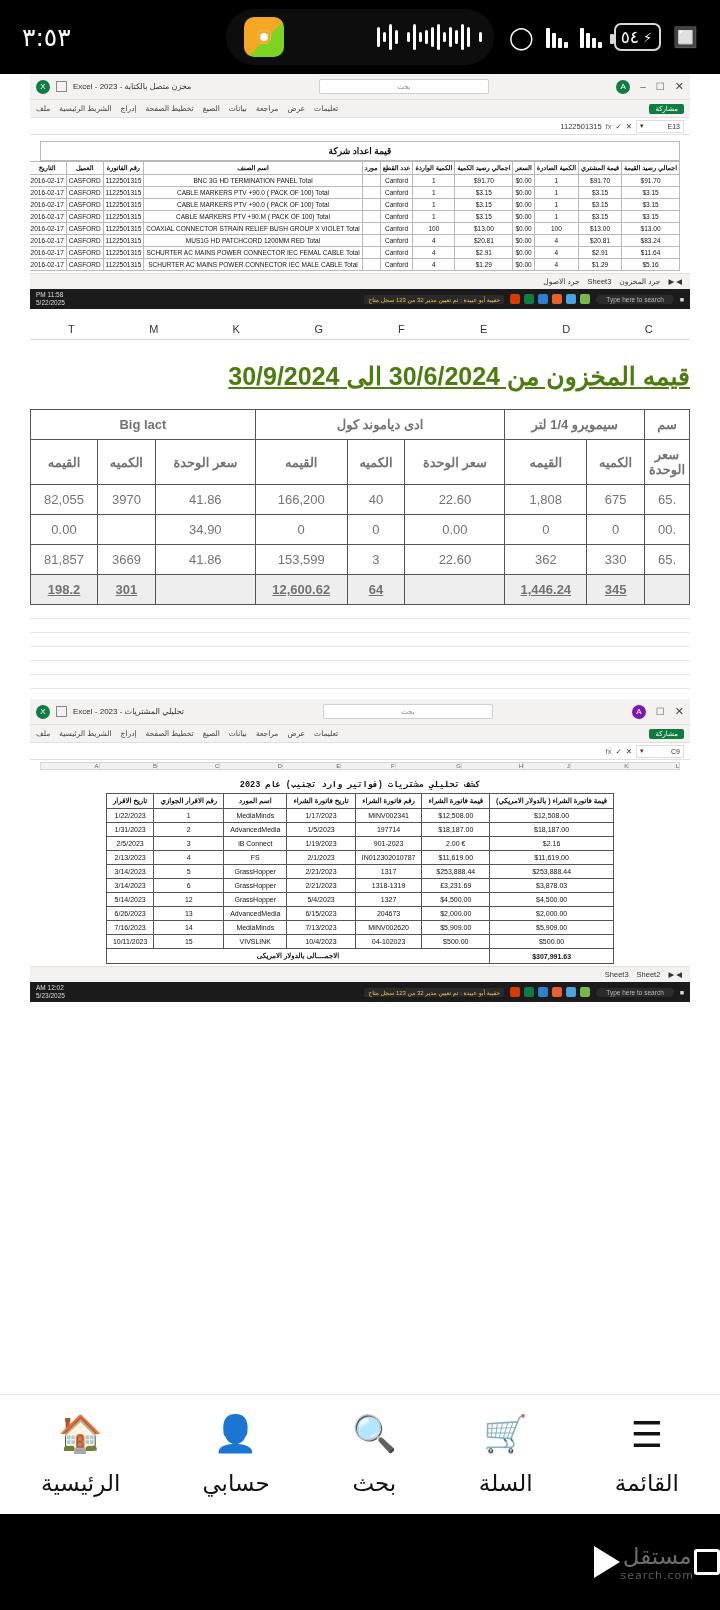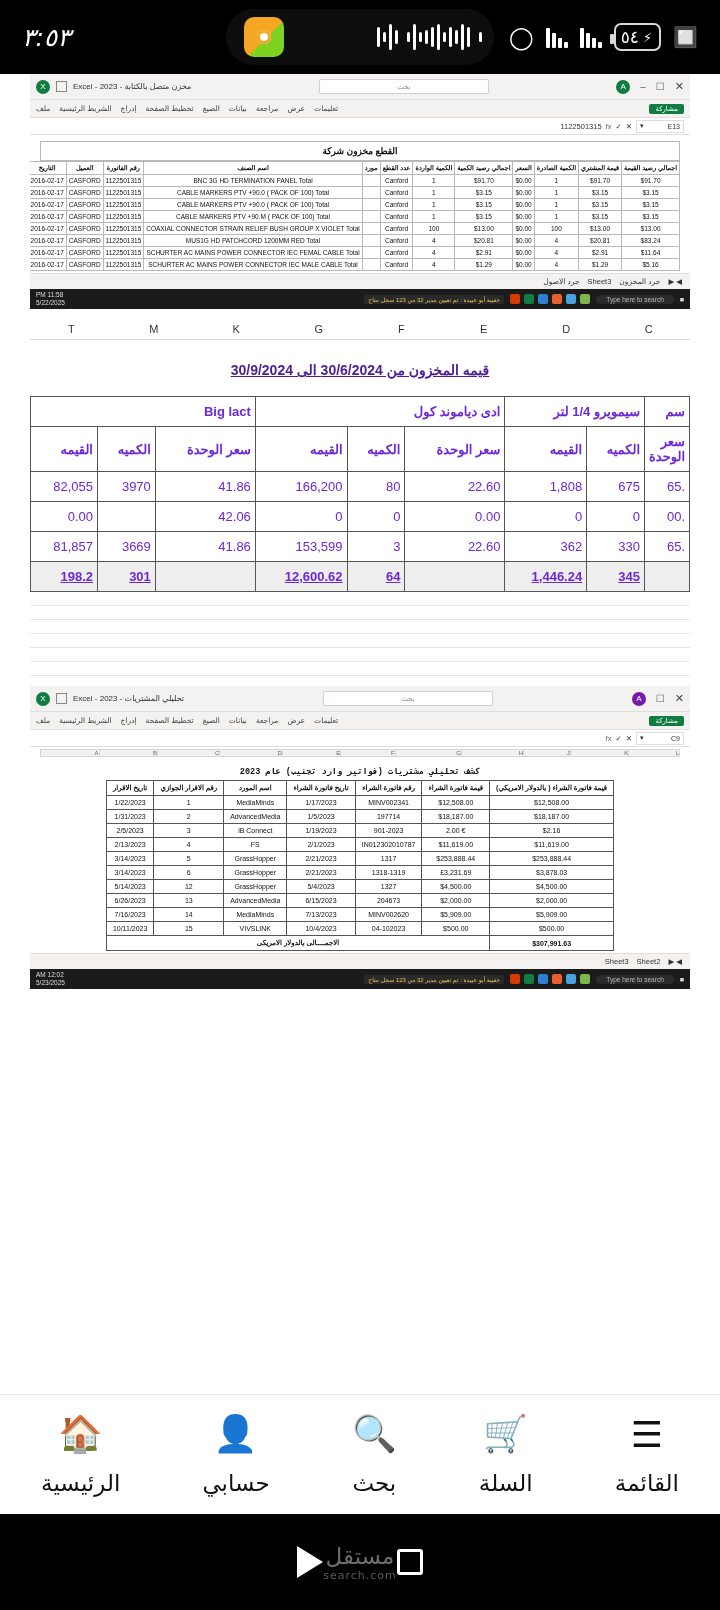--- a/index.html
+++ b/index.html
@@ -11,21 +11,21 @@
   }
   .phone { position: relative; width: 720px; height: 1610px; background:#fff; }
 
   
   .statusbar {
     position: relative; height: 74px; background: #000; color: #fff;
     display: flex; align-items: center; justify-content: space-between;
     padding: 0 22px;
   }
   .sb-left { display: flex; align-items: center; gap: 12px; }
-  .sb-right { font-size: 25px; letter-spacing: 1px; font-style: italic; }
+  .sb-right { font-size: 25px; letter-spacing: 1px; }
   .battery {
     display: inline-flex; align-items: center; gap: 4px;
     border: 2px solid #d8d8d8; border-radius: 7px; padding: 2px 7px 2px 5px;
     font-size: 17px; position: relative;
   }
   .battery::after {
     content: ""; position: absolute; left: -6px; top: 9px;
     width: 4px; height: 10px; background: #d8d8d8; border-radius: 1px;
   }
   .bat-bolt { font-size: 13px; }
@@ -128,24 +128,24 @@
   .sheet-wrap{ background:#fff; padding:6px 10px 2px; }
   .sheet-title{ text-align:center;font-size:9px;font-weight:bold;color:#111;
     border:1px solid #b9b9b9; padding:4px 0; margin-bottom:0; }
   .colhead{ background:#fff; }
   .colhead td{ background:#f1f1f1; color:#666; font-size:6px; border:1px solid #d6d6d6;}
 
   
   .shot2 { padding: 0; }
   .s2-colbar{ display:flex; border-bottom:1px solid #d6d6d6; background:#fff; }
   .s2-colbar div{ flex:1; text-align:center; font-size:11px; color:#333; padding:4px 0; }
-  .s2-title{ text-align:center; font-size:14px; font-weight:bold; color:#4c1d95;
+  .s2-title{ text-align:right; font-size:25px; font-weight:bold; color:#4d7c0f;
     text-decoration: underline; padding: 22px 0 18px; direction:rtl; }
   table.s2 { border-collapse: collapse; width:100%; }
-  table.s2 td, table.s2 th { border:1px solid #555; font-size:13px; padding:7px 4px; text-align:right; color:#6d28d9;}
+  table.s2 td, table.s2 th { border:1px solid #555; font-size:13px; padding:7px 4px; text-align:center; color:#737373;}
   table.s2 .hdr { font-weight:bold; }
   table.s2 .totrow td { font-weight:bold; text-decoration:underline; background:#eeeeee;}
   .s2-blank{ height:14px; border-bottom:1px solid #e6e6e6; }
 
   
   .s3-title{ text-align:center;font-size:8.5px;font-weight:bold;color:#111;padding:3px 0; direction:rtl;font-family:Liberation Mono, monospace;}
   table.s3{ border-collapse:collapse; margin: 0 auto; }
   table.s3 td,table.s3 th{ border:1px solid #555; font-size:7px; padding:3px 6px; text-align:center;color:#111;}
   table.s3 th{ font-weight:bold; }
   .s3-total td{ font-weight:bold; }
@@ -156,21 +156,21 @@
     background:#fff; border-top:1px solid #e8e8e8;
     display:flex; align-items:center; justify-content:space-around;
   }
   .nav-item{ display:flex; flex-direction:column; align-items:center; gap:8px; color:#111; }
   .nav-ic{ height:42px; display:flex; align-items:center; justify-content:center; font-size:36px; }
   .nav-label{ font-size:23px;margin-top:7px; }
 
   
   .navbar{
     position:absolute; left:0; right:0; bottom:0; height:96px; background:#000;
-    display:flex; align-items:center; justify-content:center; color:#fff;
+    display:flex; align-items:center; justify-content:flex-start; color:#fff;
   }
   .navbar .sq{ width:26px;height:26px;border:3px solid #fff; border-radius:3px; }
   .navbar .tri{
     width:0;height:0;border-top:16px solid transparent;border-bottom:16px solid transparent;
     border-left:26px solid #fff;
   }
   .wm{ display:flex;flex-direction:column;align-items:center;justify-content:center;
     color:#5a5a5a; font-size:11px; letter-spacing:1px;}
   .wm .wm-main{ font-size:23px; color:#6d6d6d; font-family:"DejaVu Sans",sans-serif;}
   .strip-divider{ height:10px; }
@@ -266,21 +266,21 @@
           <span>E13</span>
           <span>▾</span>
         </span>
         <span>✕</span>
         <span>✓</span>
         <span class="xl-fx">fx</span>
         <span>1122501315</span>
       </div>
 
       <div class="sheet-wrap">
-        <div class="sheet-title">القطع مخزون شركة</div>
+        <div class="sheet-title">قيمة اعداد شركة</div>
         <table class="grid">
           <thead>
             <tr>
               <th>اجمالي رصيد القيمة</th>
               <th>قيمة المشتري</th>
               <th>الكمية الصادرة</th>
               <th>السعر</th>
               <th>اجمالي رصيد الكمية</th>
               <th>الكمية الواردة</th>
               <th>عدد القطع</th>
@@ -468,34 +468,34 @@
             <th class="hdr">الكميه</th>
             <th class="hdr">القيمه</th>
           </tr>
         </thead>
         <tbody id="s2-body">
             <tr>
               <td>.65</td>
               <td>675</td>
               <td>1,808</td>
               <td>22.60</td>
-              <td>80</td>
+              <td>40</td>
               <td>166,200</td>
               <td>41.86</td>
               <td>3970</td>
               <td>82,055</td>
             </tr>
             <tr>
               <td>.00</td>
               <td>0</td>
               <td>0</td>
               <td>0.00</td>
               <td>0</td>
               <td>0</td>
-              <td>42.06</td>
+              <td>34.90</td>
               <td></td>
               <td>0.00</td>
             </tr>
             <tr>
               <td>.65</td>
               <td>330</td>
               <td>362</td>
               <td>22.60</td>
               <td>3</td>
               <td>153,599</td>

